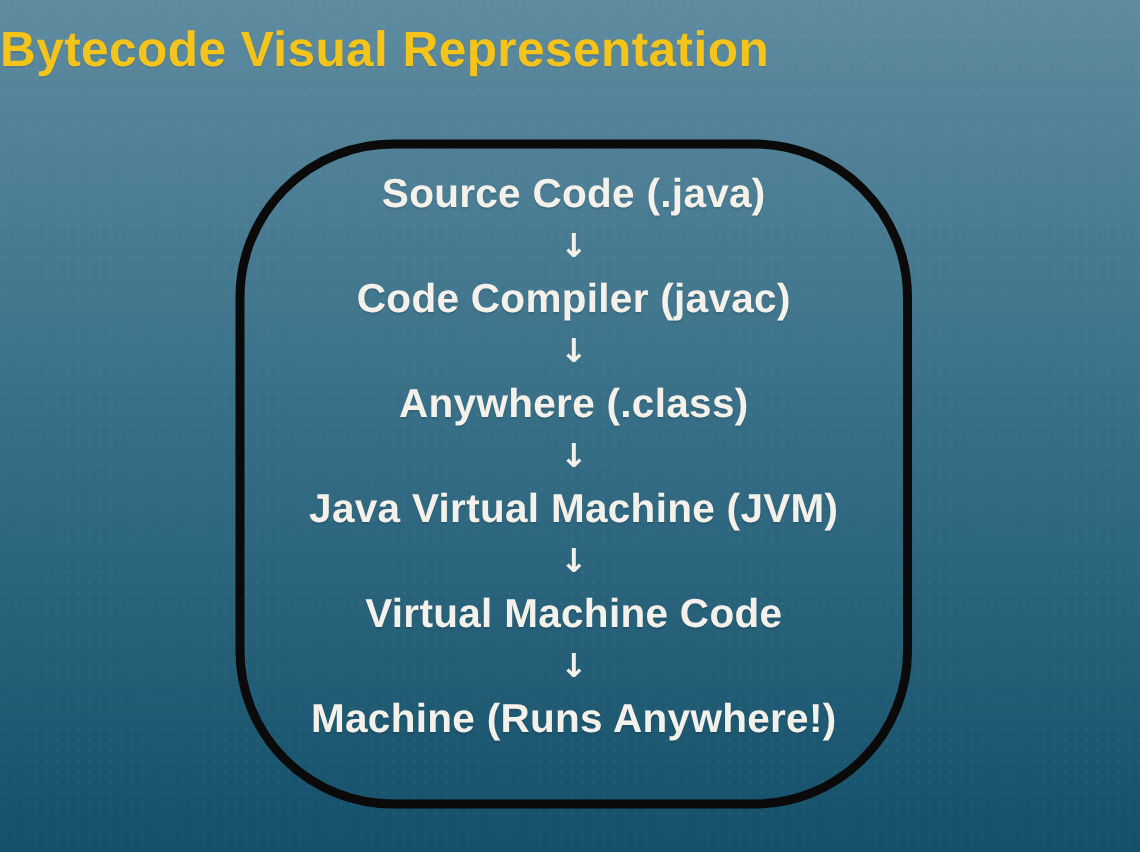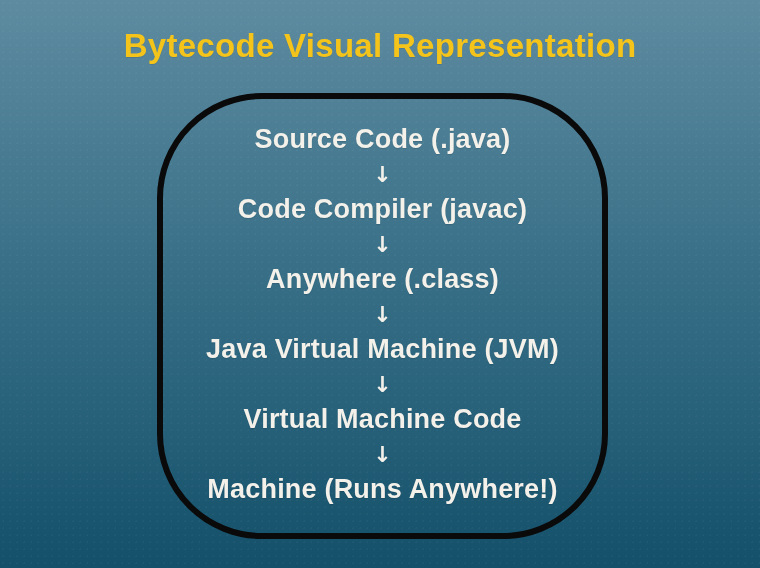--- a/index.html
+++ b/index.html
@@ -17,34 +17,33 @@
     background:linear-gradient(180deg,var(--c-bg-top) 0%,var(--c-bg-mid) 45%,var(--c-bg-bottom) 100%);
   }
   
   .texture{
     position:absolute;inset:0;pointer-events:none;
     background-image:radial-gradient(rgba(255,255,255,0.07) 1px, transparent 1px);
     background-size:7px 7px;
     opacity:.5;
   }
   .page-title{
-    position:absolute;top:27px;left:0;width:760px;
-    text-align:center;
+    position:absolute;top:14px;left:0;width:760px;
     font-size:33px;font-weight:800;letter-spacing:.3px;
     color:var(--c-title);
     text-shadow:0 1px 0 rgba(0,0,0,0.08);
     white-space:nowrap;
   }
   .flow-box{
     position:absolute;left:157px;top:93px;
     width:451px;height:446px;box-sizing:border-box;
     border:6px solid var(--c-border);
     border-radius:105px;
     display:flex;flex-direction:column;align-items:center;
-    padding-top:18px;
+    padding-top:8px;
   }
   .step{
     height:45px;display:flex;align-items:center;justify-content:center;
     font-size:27px;font-weight:700;color:var(--c-step);
     white-space:nowrap;letter-spacing:.2px;
     text-shadow:0 1px 1px rgba(0,0,0,0.12);
   }
   .arrow{
     height:25px;display:flex;align-items:center;justify-content:center;
     font-size:22px;font-weight:700;color:var(--c-step);

